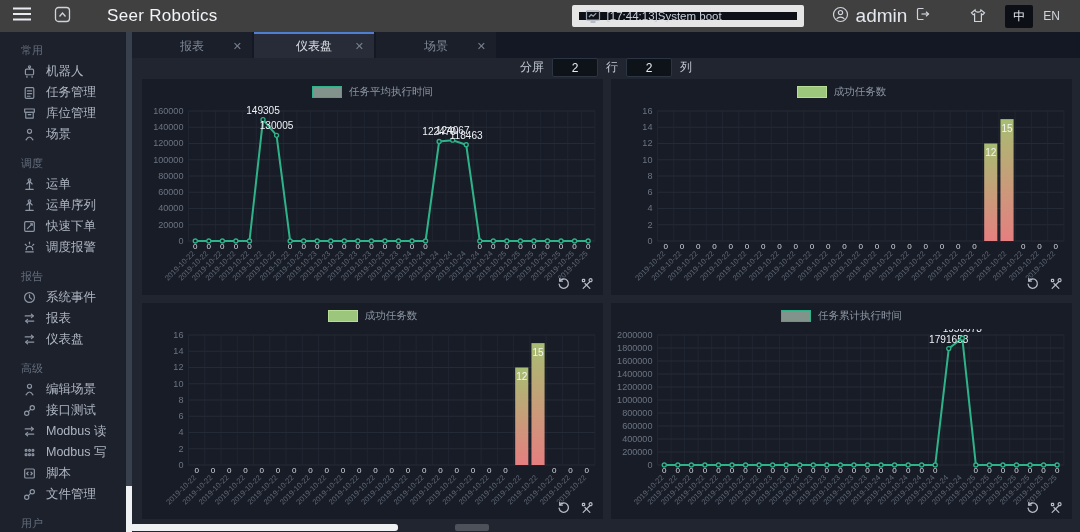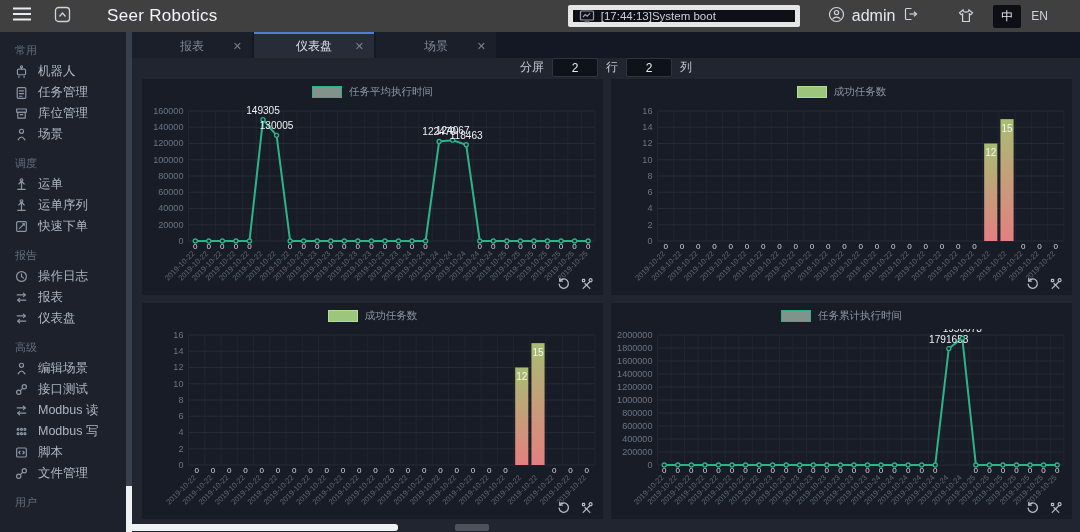--- a/index.html
+++ b/index.html
@@ -6,38 +6,38 @@
   html,body { width:1080px; height:532px; overflow:hidden; background:#21252f;
               font-family:"Liberation Sans","DejaVu Sans",sans-serif; }
 
   
   .topbar { height:32px; background:#404040; display:flex; align-items:center; color:#e8ebf0; }
   .topbar .hamburger { margin-left:12px; cursor:pointer; }
   .topbar .collapse { margin-left:22px; cursor:pointer; }
   .topbar .app-title { margin-left:36px; font-size:17px; color:#f2f4f8; letter-spacing:.3px; }
   .topbar .spacer { flex:1; }
   .status-box { display:flex; align-items:center; height:22px; background:#0d1117;
-                border:5px solid #e5e5e5; border-radius:2px; width:232px; }
+                border:7px solid #e5e5e5; border-radius:2px; width:232px; }
   .status-box .sicon { padding:0 6px; display:flex; align-items:center; }
   .status-box input { background:transparent; border:none; outline:none; color:#c9cfd9;
                       font-size:11.5px; width:190px; font-family:inherit; }
   .userarea { display:flex; align-items:center; margin-left:28px; gap:7px; }
-  .userarea .uname { font-size:16px; color:#e3e7ee; }
+  .userarea .uname { font-size:19px; color:#e3e7ee; }
   .shirt { margin-left:38px; display:flex; align-items:center; cursor:pointer; }
   .lang-zh { margin-left:18px; background:#0c0f15; color:#e8ebf0; font-size:12px;
              padding:3px 8px; border-radius:2px; cursor:pointer; }
-  .lang-en { margin:0 32px 0 10px; color:#cfd4dc; font-size:12px; cursor:pointer;text-align:right; }
+  .lang-en { margin:0 20px 0 10px; color:#cfd4dc; font-size:12px; cursor:pointer;text-align:right; }
 
   
   .layout { display:flex; height:500px; }
   .sidebar { width:132px; background:#1d212c; position:relative; overflow:hidden; flex:none; }
   .sb-track { position:absolute; right:0; top:0; width:6px; height:100%; background:#39404d; }
   .sb-thumb { position:absolute; right:0; bottom:0; width:6px; height:46px; background:#f0f1f3; }
-  .sb-section { padding:11px 0 3px 15px; font-size:11px; color:#646e7d; }
-  .sb-item { display:flex; align-items:center; gap:9px; height:21px; padding-left:14px;
+  .sb-section { padding:11px 0 3px 21px; font-size:11px; color:#646e7d; }
+  .sb-item { display:flex; align-items:center; gap:9px; height:21px; padding-left:22px;
              color:#aeb6c2; font-size:12.5px; cursor:pointer; white-space:nowrap; }
   .sb-item .ic { width:15px; height:15px; display:flex; align-items:center; flex:none; }
 
   .main { flex:1; display:flex; flex-direction:column; background:#21252f; }
 
   
   .tabstrip { height:28px; background:#141824; display:flex; align-items:flex-end; }
   .tab { width:120px; height:26px; background:#1b1f2a; color:#7f8896; font-size:12px;
          display:flex; align-items:center; justify-content:center; position:relative;
          border-top:2px solid transparent; cursor:pointer; margin-right:2px; }
@@ -200,29 +200,41 @@
         <div class="sb-item">
           <span class="ic">
             <svg width="15" height="15" viewBox="0 0 14 14" fill="none" stroke="#8d96a4" stroke-width="1.1" stroke-linecap="round" stroke-linejoin="round">
               <rect x="2.5" y="2.5" width="9" height="9" rx="1"></rect>
               <path d="M5 9 l4.5 -4.5"></path>
               <path d="M8 4.5 h1.5 v1.5"></path>
             </svg>
           </span>
           <span>快速下单</span>
         </div>
+        <div class="sb-item">
+          <span class="ic">
+            <svg width="15" height="15" viewBox="0 0 14 14" fill="none" stroke="#8d96a4" stroke-width="1.1" stroke-linecap="round" stroke-linejoin="round">
+              <path d="M4 9 a3 3 0 0 1 6 0"></path>
+              <line x1="7" y1="2" x2="7" y2="3.6"></line>
+              <line x1="3" y1="4" x2="4.1" y2="5"></line>
+              <line x1="11" y1="4" x2="9.9" y2="5"></line>
+              <line x1="3.4" y1="11" x2="10.6" y2="11"></line>
+            </svg>
+          </span>
+          <span>调度报警</span>
+        </div>
         <div class="sb-section">报告</div>
         <div class="sb-item">
           <span class="ic">
             <svg width="15" height="15" viewBox="0 0 14 14" fill="none" stroke="#8d96a4" stroke-width="1.1" stroke-linecap="round" stroke-linejoin="round">
               <circle cx="7" cy="7" r="4.6"></circle>
               <path d="M7 4.5 V7 l2 1.5"></path>
             </svg>
           </span>
-          <span>操作日志</span>
+          <span>系统事件</span>
         </div>
         <div class="sb-item">
           <span class="ic">
             <svg width="15" height="15" viewBox="0 0 14 14" fill="none" stroke="#8d96a4" stroke-width="1.1" stroke-linecap="round" stroke-linejoin="round">
               <path d="M3 4.6 h7.4"></path>
               <path d="M8.8 3 L10.6 4.6 8.8 6.2"></path>
               <path d="M11 9.4 H3.6"></path>
               <path d="M5.2 7.8 L3.4 9.4 5.2 11"></path>
             </svg>
           </span>

